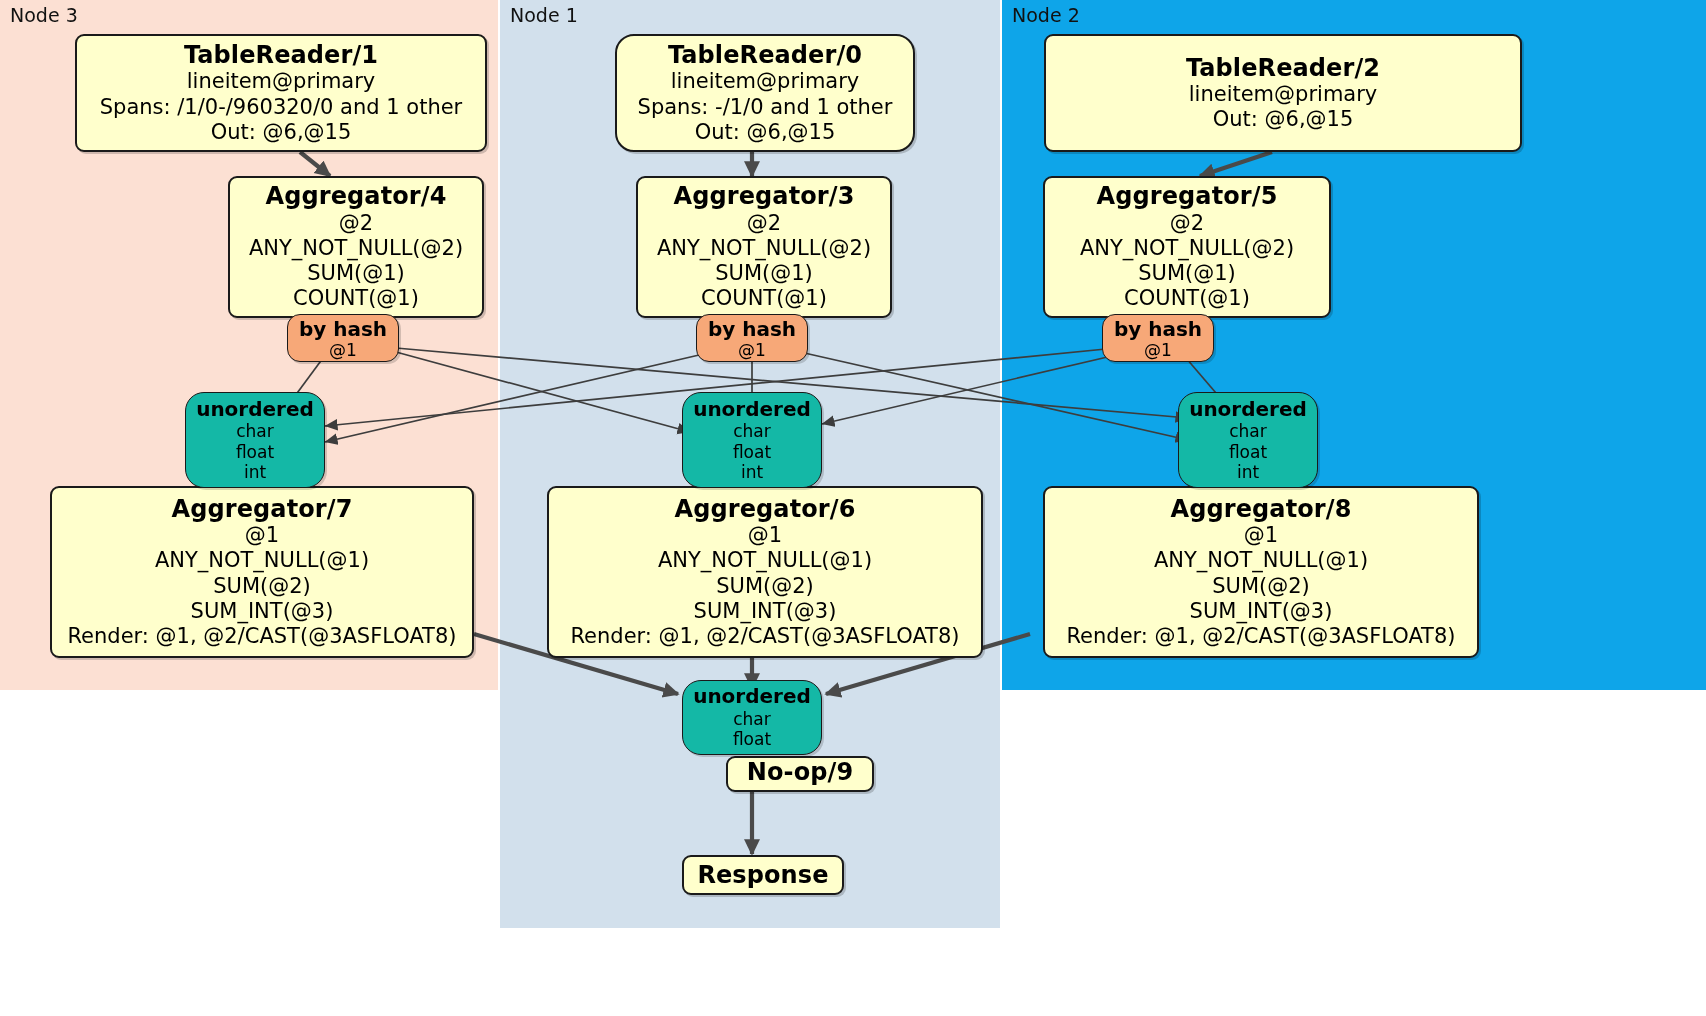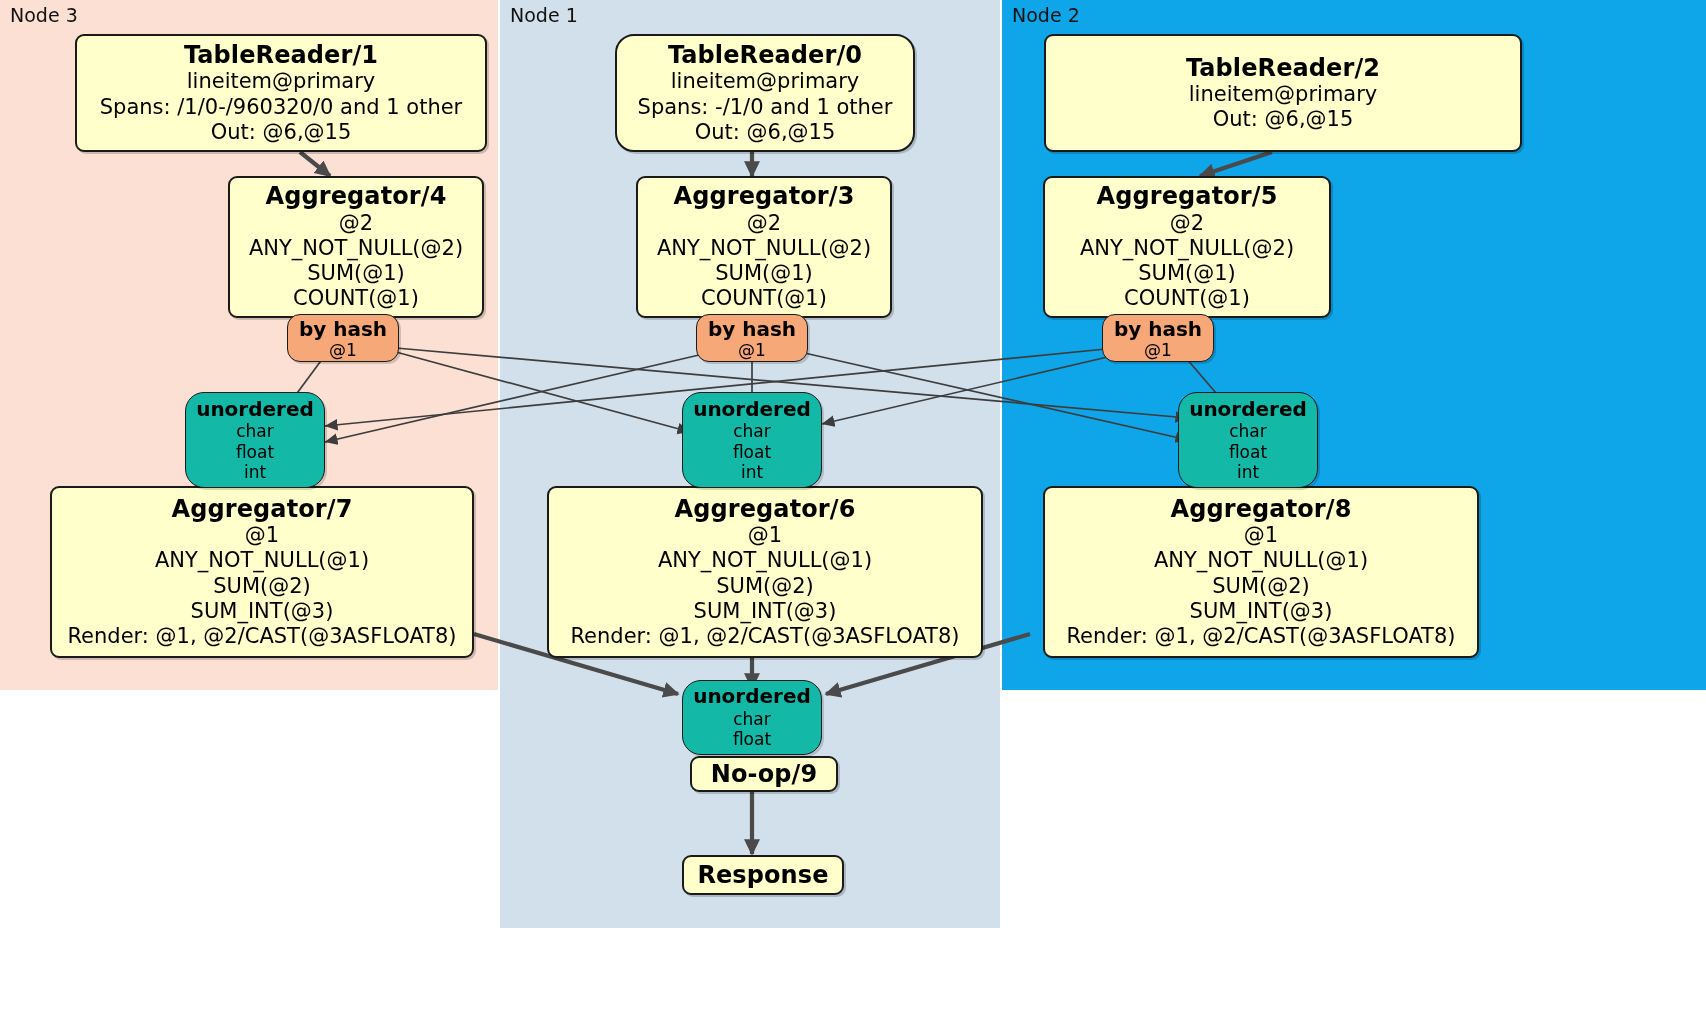--- a/index.html
+++ b/index.html
@@ -216,21 +216,21 @@
     <div class="ln">SUM_INT(@3)</div>
     <div class="ln">Render: @1, @2/CAST(@3ASFLOAT8)</div>
   </div>
 
   <div class="router-un z-routers" style="left:682px;top:680px;width:140px;height:75px;">
     <div class="ttl">unordered</div>
     <div class="ln">char</div>
     <div class="ln">float</div>
   </div>
 
-  <div class="proc z-nodes" style="left:678px;top:756px;width:148px;height:36px;">
+  <div class="proc z-nodes" style="left:714px;top:756px;width:148px;height:36px;justify-content:flex-end;">
     <div class="ttl">No-op/9</div>
   </div>
 
   <div class="proc z-nodes" style="left:670px;top:855px;width:162px;height:40px;">
     <div class="ttl">Response</div>
   </div>
 
 </div>
 
 </body></html>

